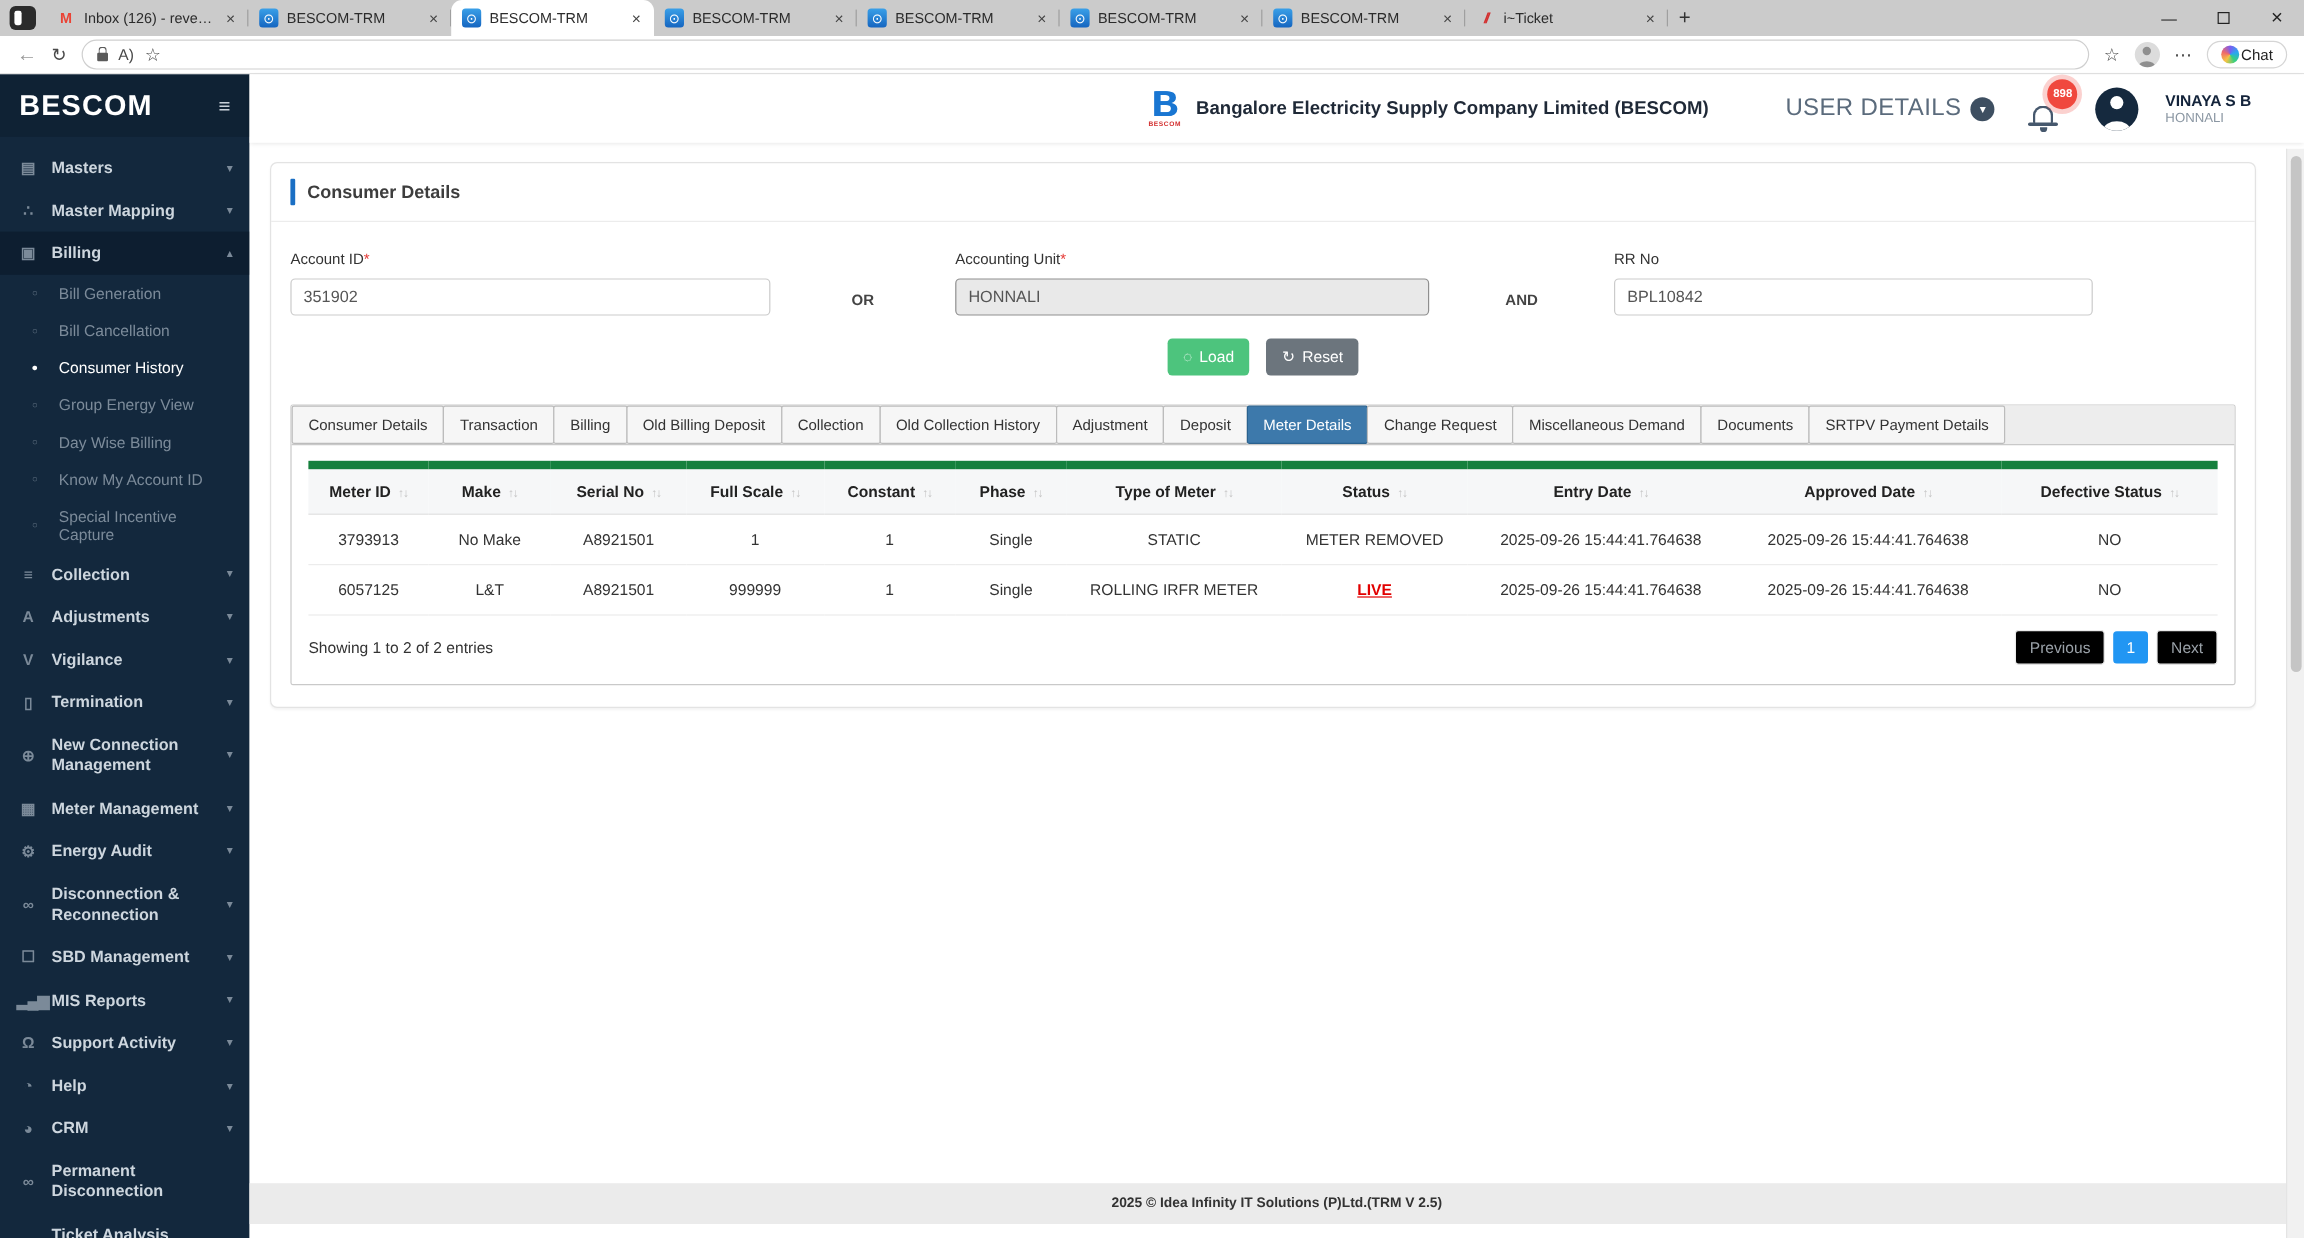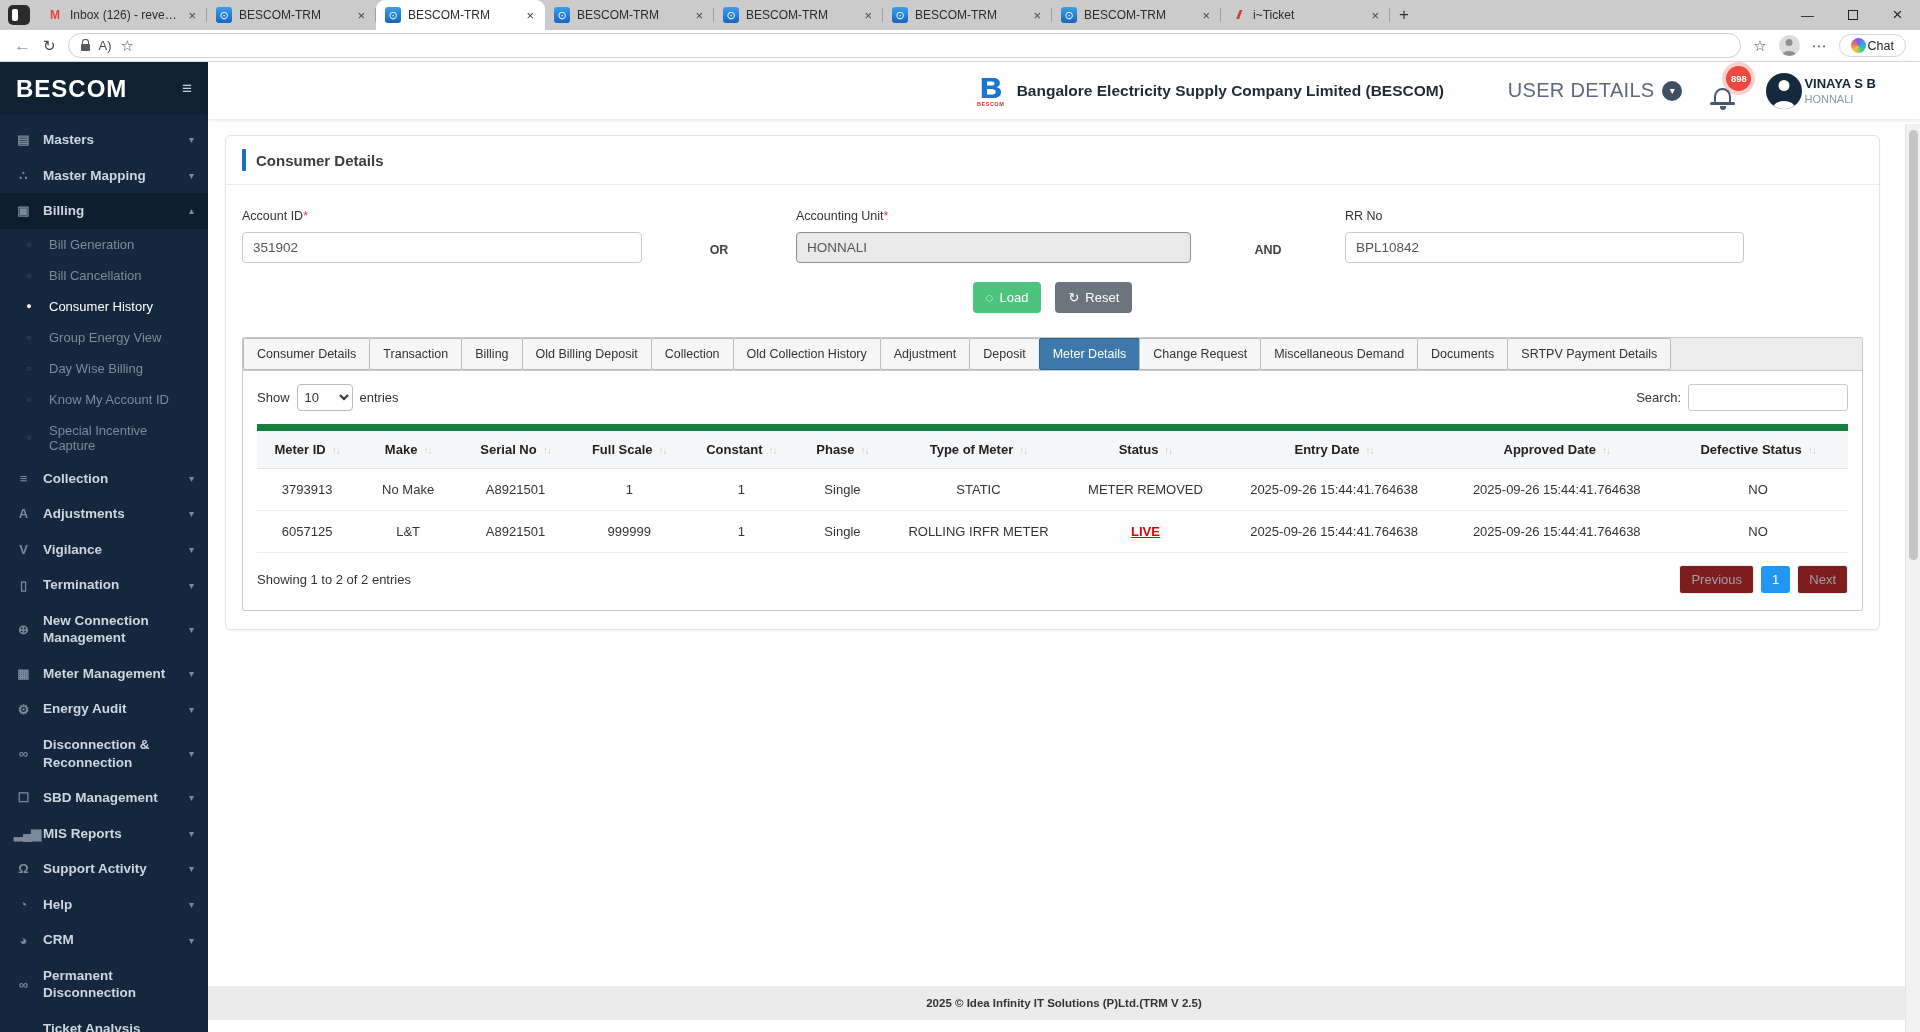--- a/index.html
+++ b/index.html
@@ -66,21 +66,21 @@
             text-shadow:1px 0 0 #1976d2; }
   .logo-cap { font-size:5.5px; font-weight:bold; color:#d32f2f; letter-spacing:0.5px; }
   .company { font-size:15.5px; font-weight:bold; color:#1f2937; }
   .userdetails { display:flex; align-items:center; gap:8px; font-size:20px; color:#5b6b7c; letter-spacing:0.3px; }
   .ud-chev { width:20px; height:20px; border-radius:50%; background:#3e4f61; color:#fff; font-size:10px; display:flex; align-items:center; justify-content:center; }
   .bellwrap { position:relative; width:28px; height:30px; margin-top:8px; }
   .bell { width:17px; height:15px; border:2.5px solid #46586d; border-bottom:0; border-radius:9px 9px 2px 2px; position:absolute; left:4px; top:8px; }
   .bell::after { content:""; position:absolute; left:-6px; right:-6px; bottom:-2px; height:2.5px; background:#46586d; border-radius:2px; }
   .bell::before { content:""; position:absolute; left:50%; bottom:-7px; width:6px; height:4px; margin-left:-3px; background:#46586d; border-radius:0 0 4px 4px; }
   .badge { position:absolute; top:-14px; right:-13px; background:#f0483e; color:#fff; font-size:9.5px; font-weight:bold; width:25px; height:25px; border-radius:50%; display:flex; align-items:center; justify-content:center; box-shadow:0 0 0 4px rgba(240,72,62,.25); }
-  .userwrap { display:flex; align-items:center; gap:2px; }
+  .userwrap { display:flex; align-items:center; gap:22px; }
   .avatar { width:36px; height:36px; border-radius:50%; background:#15293e; position:relative; overflow:hidden; flex:0 0 36px; }
   .avatar::before { content:""; position:absolute; top:7px; left:50%; transform:translateX(-50%); width:11px; height:11px; border-radius:50%; background:#fff; }
   .avatar::after { content:""; position:absolute; bottom:-6px; left:50%; transform:translateX(-50%); width:22px; height:14px; border-radius:50% 50% 0 0; background:#fff; }
   .uname { font-size:13px; font-weight:bold; color:#13233a; }
   .uloc { font-size:11px; color:#8b97a3; margin-top:2px; }
   .content { flex:1; padding:16px 40px 0 17px; }
   .card { border:1px solid #e3e3e3; border-radius:6px; box-shadow:0 1px 2px rgba(0,0,0,.05); background:#fff; }
   .cardtitle { display:flex; align-items:center; gap:10px; padding:13px 16px; border-bottom:1px solid #ececec; }
   .accent { width:4px; height:22px; background:#1a6fc4; border-radius:1px; }
   .cardtitle h1 { font-size:15px; font-weight:bold; color:#3d3d3d; margin:0; }
@@ -108,21 +108,21 @@
   .pagesize { height:27px; width:56px; border:1px solid #bbb; border-radius:4px; font-size:13px; color:#333; padding:0 3px; background:#fff; font-family:"Liberation Sans",sans-serif; }
   .search-group { display:flex; align-items:center; gap:7px; }
   .search-input { width:160px; height:27px; border:1px solid #c9c9c9; border-radius:3px; padding:0 8px; outline:none; font-family:"Liberation Sans",sans-serif; }
   table.grid { width:100%; border-collapse:collapse; text-align:center; }
   table.grid th { padding:11px 4px; font-size:13px; font-weight:bold; color:#222; background:#f6f7f8; border-top:7px solid #15803d; border-bottom:1px solid #e2e2e2; }
   .sort { color:#c4c4c4; font-size:10px; margin-left:6px; letter-spacing:-1px; font-weight:normal; }
   table.grid td { padding:13px 4px; font-size:13px; color:#333; border-bottom:1px solid #ececec; }
   a.live { color:#e20000; font-weight:bold; text-decoration:underline; }
   .tinfo { display:flex; justify-content:space-between; align-items:center; padding:12px 0 8px; font-size:13px; color:#333; }
   .pager { display:flex; gap:7px; align-items:center; }
-  .pbtn { color:#9aa1a8; font-size:13px; padding:6px 11px; border:1px solid #ececec; border-radius:3px; background:#7f1d1d; }
+  .pbtn { color:#9aa1a8; font-size:13px; padding:6px 11px; border:1px solid #ececec; border-radius:3px; background:#000000; }
   .pnum { background:#2196f3; color:#fff; font-size:13px; padding:6px 11px; border-radius:3px; }
   .footer { margin:0 0 12px; background:#ebebeb; text-align:center; padding:11px 0; font-size:11.5px; font-weight:bold; color:#333; }
   .main { position:relative; }
   .mainspacer { flex:1; }
   .page-scrollbar { position:absolute; right:0; top:62px; bottom:0; width:15px; background:#f1f1f1; border-left:1px solid #e4e4e4; }
   .page-scrollbar .thumb { width:9px; margin:6px auto 0; height:430px; background:#c5c5c5; border-radius:6px; }
 </style>
 </head>
 <body>
 
@@ -408,33 +408,20 @@
             <span class="ctab">Adjustment</span>
             <span class="ctab">Deposit</span>
             <span class="ctab active">Meter Details</span>
             <span class="ctab">Change Request</span>
             <span class="ctab">Miscellaneous Demand</span>
             <span class="ctab">Documents</span>
             <span class="ctab">SRTPV Payment Details</span>
           </div>
 
           <div class="tabbody">
-            <div class="tctrl">
-              <div class="show-group">
-                <span>Show</span>
-                <select class="pagesize">
-                  <option>10</option>
-                </select>
-                <span>entries</span>
-              </div>
-              <div class="search-group">
-                <span>Search:</span>
-                <input class="search-input" style="">
-              </div>
-            </div>
 
             <table class="grid">
               <colgroup>
                 <col style="width:6.3%">
                   <col style="width:6.4%">
                   <col style="width:7.1%">
                   <col style="width:7.2%">
                 <col style="width:6.9%">
                   <col style="width:5.8%">
                   <col style="width:11.3%">

